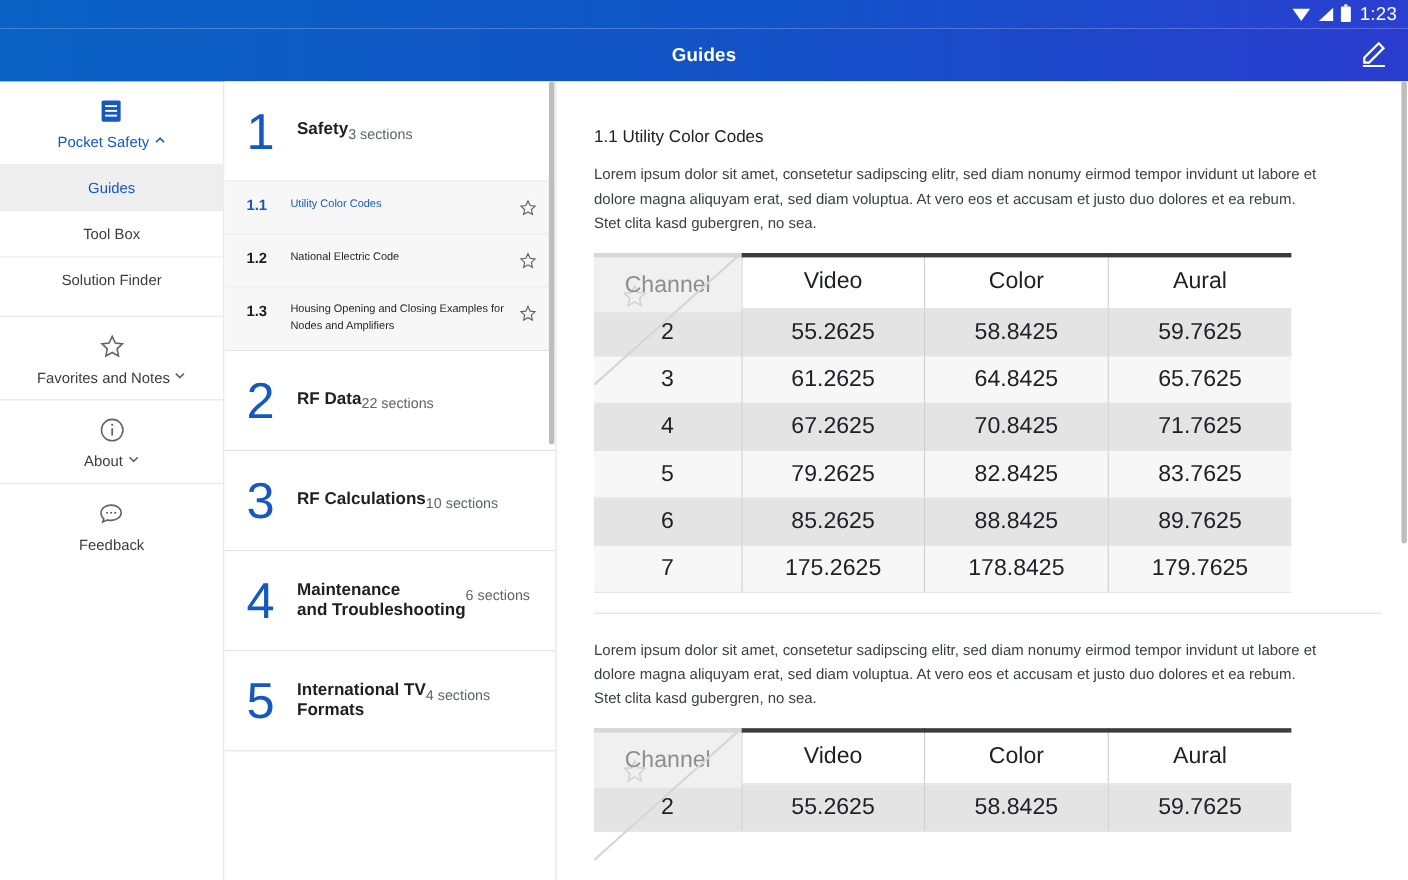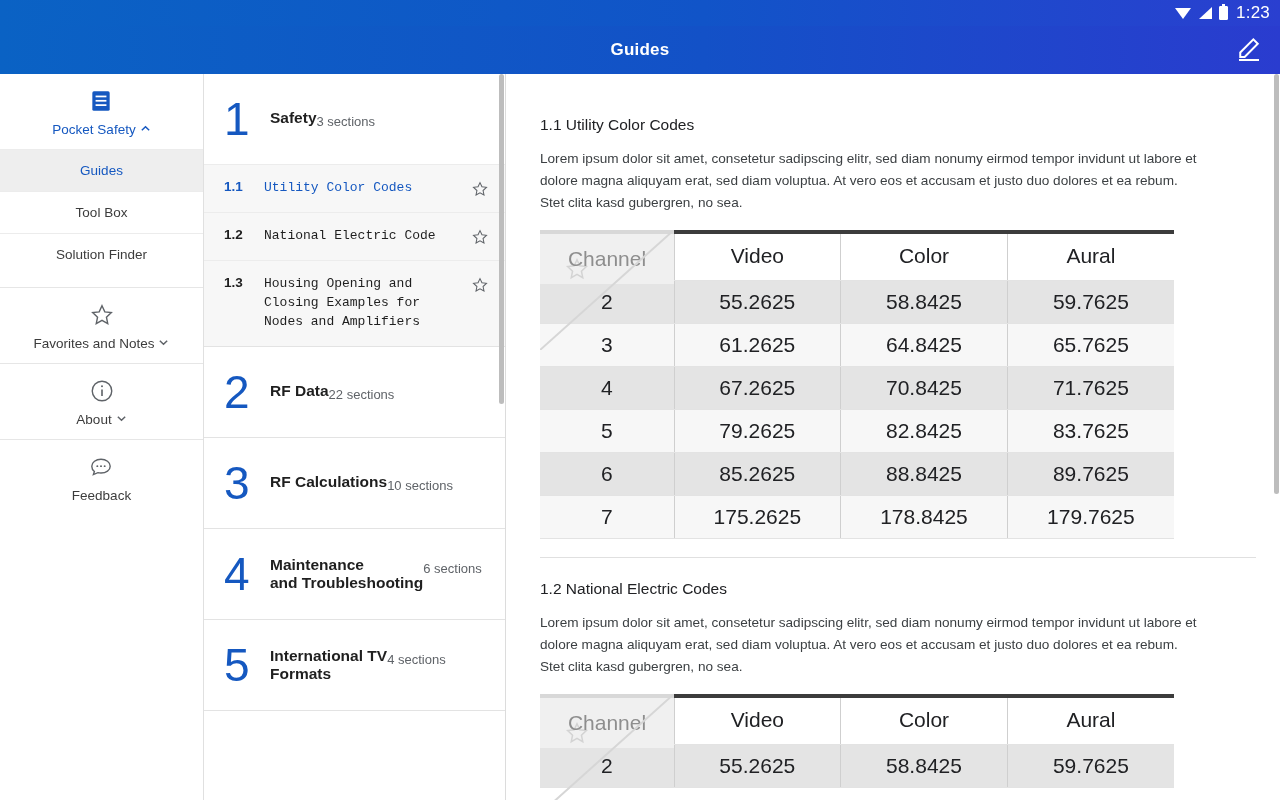--- a/index.html
+++ b/index.html
@@ -120,21 +120,21 @@
   .sec-sub { font-size: 13px; color: #5f6368; margin-top: 5px; }
   .sub-row {
     display: flex; align-items: flex-start; gap: 12px;
     padding: 14px 16px 14px 20px;
     border-top: 1px solid #ececec;
     background: #f7f7f7;
     cursor: pointer;
   }
   .sub-row .idx { font-size: 13.5px; font-weight: 700; color: #1f1f1f; width: 28px; flex: 0 0 28px; }
   .sub-row.active .idx { color: #1558c0; }
-  .sub-row .txt { font-size: 13px; color: #1f1f1f; flex: 1; line-height: 1.45; font-family: Liberation Mono, monospace; }
+  .sub-row .txt { font-size: 10px; color: #1f1f1f; flex: 1; line-height: 1.45; }
   .sub-row.active .txt { color: #1558c0; }
   .star { width: 18px; height: 18px; flex: 0 0 18px; margin-top: 1px; cursor: pointer; }
 
   
   .content {
     flex: 1; overflow: hidden; background: #fff;
     position: relative;
   }
   .content-inner { padding: 20px 24px 0 34px; }
   .art { padding-bottom: 18px; border-bottom: 1px solid #e0e0e0; margin-bottom: 18px; margin-top: 22px; }
@@ -447,21 +447,20 @@
           </svg>
           <span class="ghost-star">
             <svg viewBox="0 0 24 24" width="26" height="26" fill="none" stroke="#9e9e9e" stroke-width="1.4">
               <path d="M12 3.5l2.6 5.6 6 .7-4.5 4.2 1.2 6-5.3-3-5.3 3 1.2-6L3.4 9.8l6-.7z"></path>
             </svg>
           </span>
         </div>
       </div>
 
       <div class="art" style="border-bottom:none;">
-        <h2 class="art-title">1.2 National Electric Codes</h2>
         <p class="art-body">Lorem ipsum dolor sit amet, consetetur sadipscing elitr, sed diam nonumy eirmod tempor invidunt ut labore et dolore magna aliquyam erat, sed diam voluptua. At vero eos et accusam et justo duo dolores et ea rebum. Stet clita kasd gubergren, no sea.</p>
 
         <div class="tbl-wrap">
           <table class="tbl">
             <colgroup>
                 <col class="c0">
                 <col>
                 <col>
                 <col>
               </colgroup>

